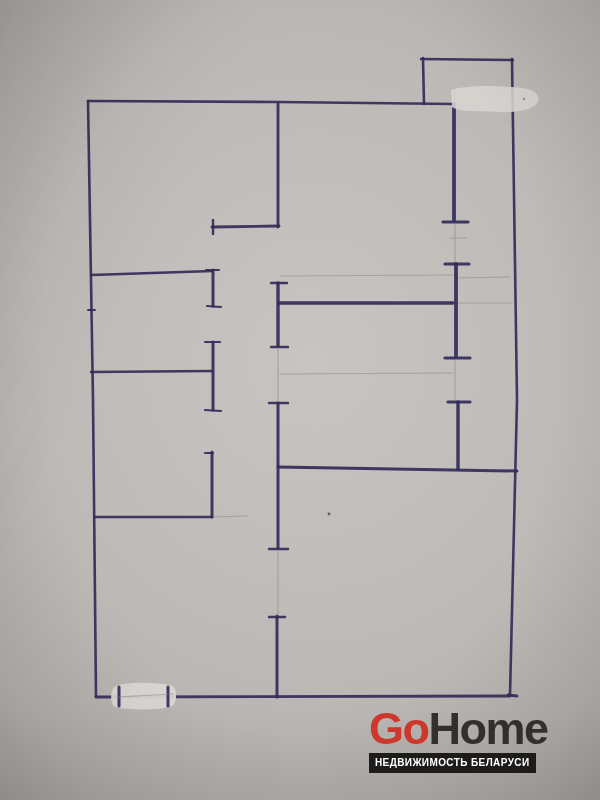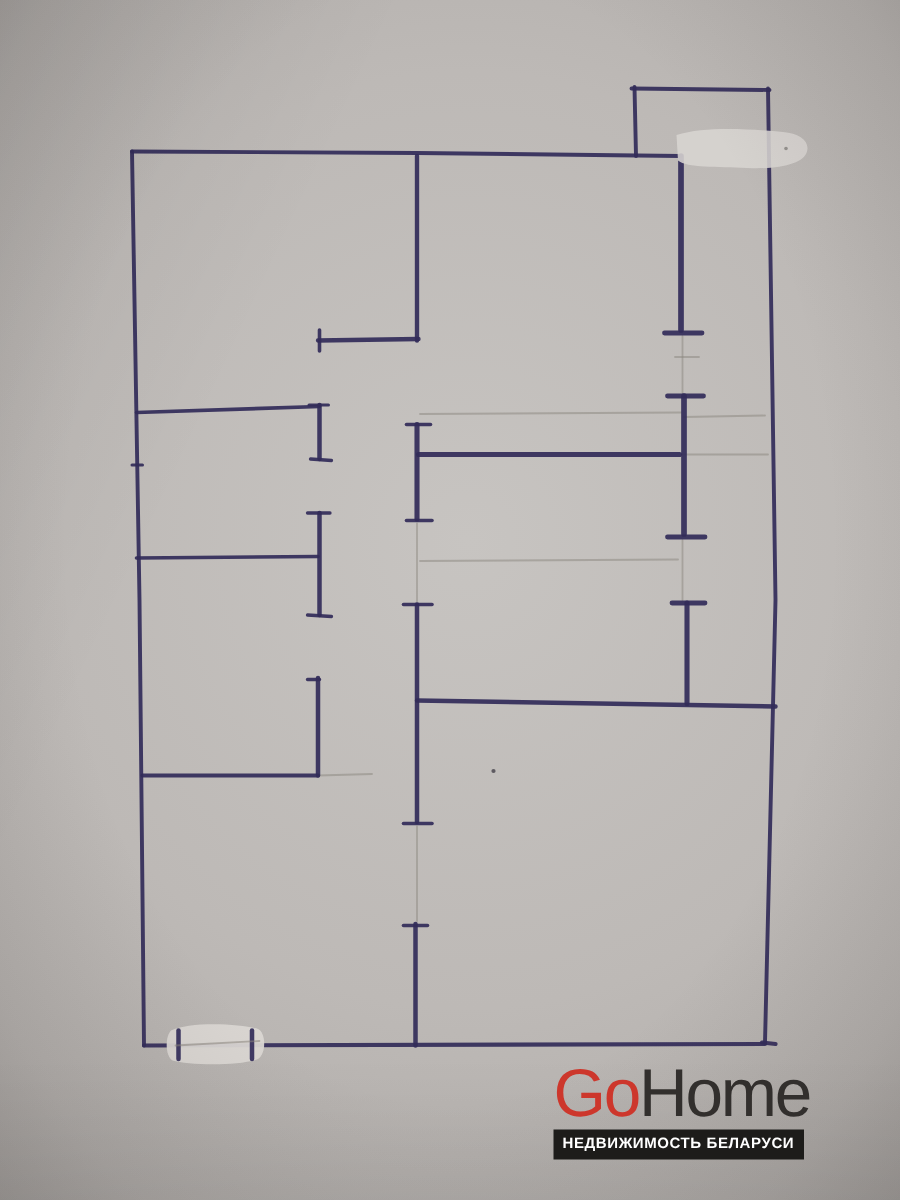--- a/index.html
+++ b/index.html
@@ -16,21 +16,21 @@
       linear-gradient(0deg, rgba(0,0,0,0.05), rgba(0,0,0,0) 12%),
       radial-gradient(ellipse at 50% 45%, rgba(0,0,0,0) 60%, rgba(55,50,48,0.10) 86%, rgba(55,50,48,0.20) 100%);
     z-index:5;
   }
   svg.plan{position:absolute; left:0; top:0; z-index:2;}
   .watermark{
     position:absolute; left:369px; top:705px; z-index:6;
     display:flex; flex-direction:column; align-items:flex-start;
   }
   .brand{
-    font-weight:normal; font-size:45px; line-height:47px; letter-spacing:-1.5px;
+    font-weight:bold; font-size:45px; line-height:47px; letter-spacing:-1.5px;
     white-space:nowrap;
   }
   .brand .go{ }
   .brand .home{ }
   .tagline{
     margin-top:1px; padding:3px 7px 4px 6px;
     font-weight:bold; font-size:10px; letter-spacing:0.4px; line-height:13px;
     white-space:nowrap;
   }
 </style>

